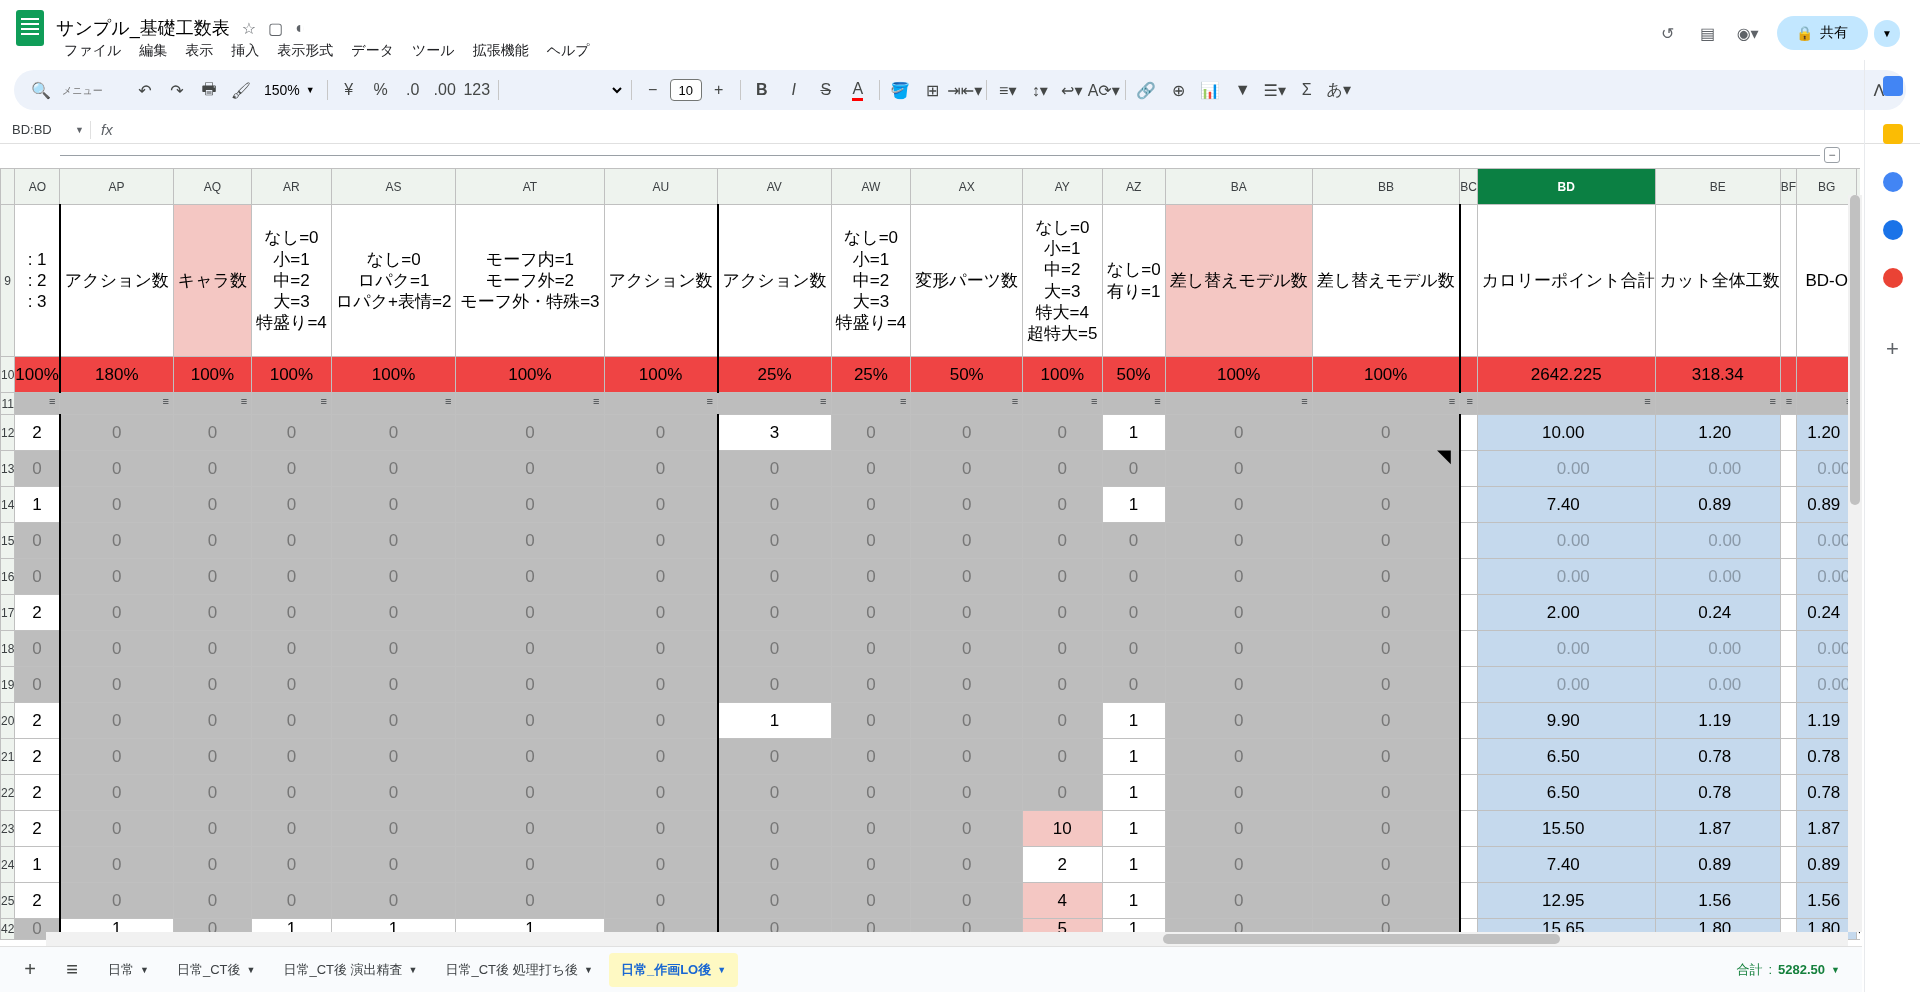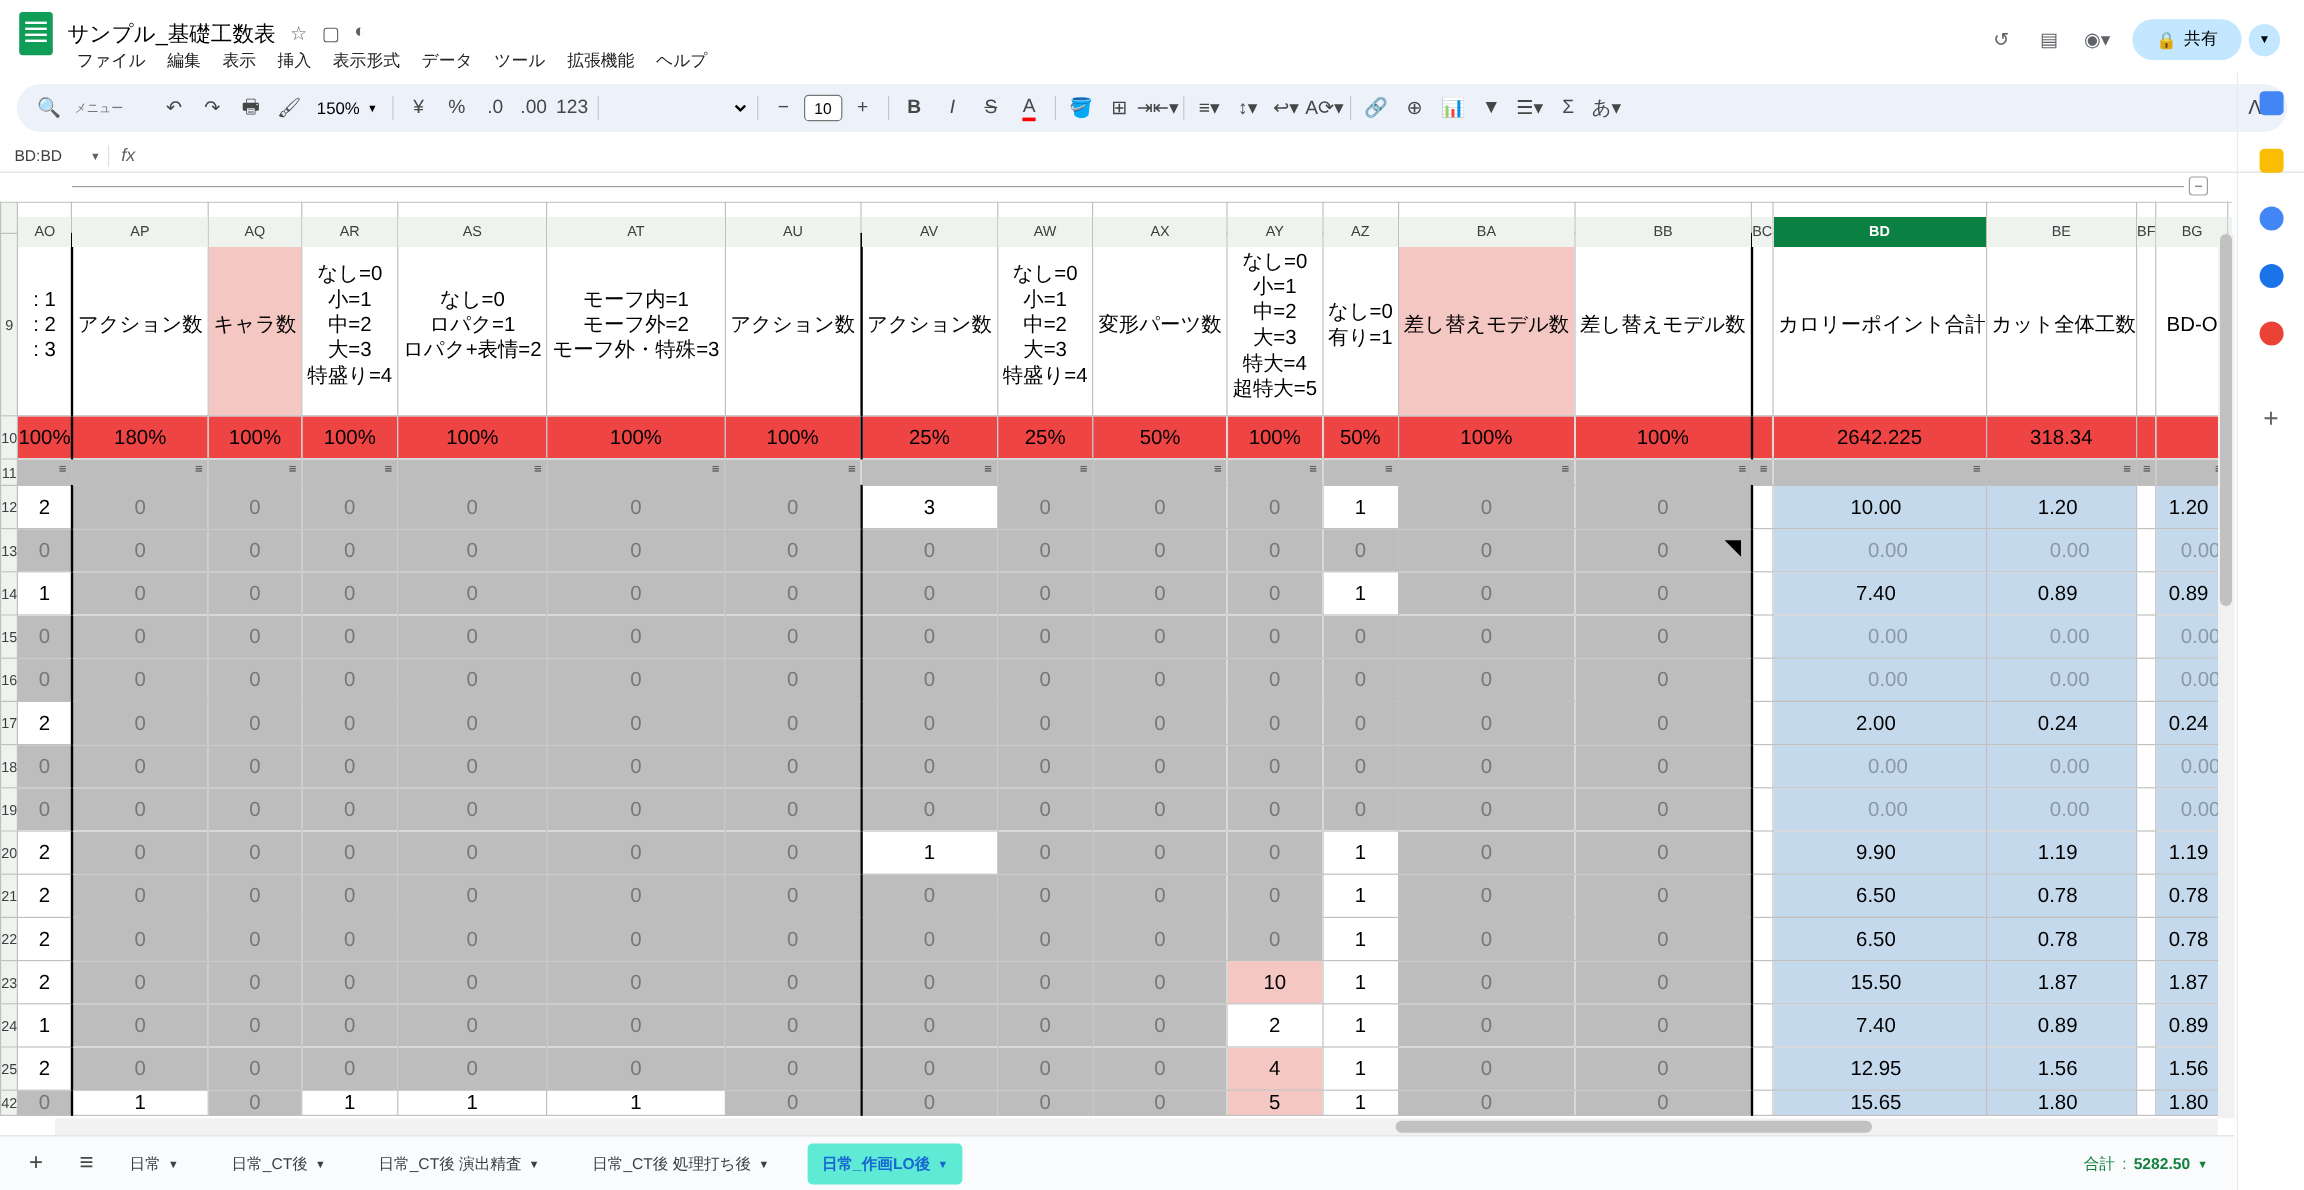--- a/index.html
+++ b/index.html
@@ -33,21 +33,21 @@
 
 .fx-row { display: flex; align-items: center; height: 28px; border-bottom: 1px solid #e0e0e0; margin-top: 6px; }
 .name-box { width: 90px; font-size: 13px; color: #3c4043; padding-left: 12px; display: flex; align-items: center; justify-content: space-between; }
 .name-box .dd { font-size: 9px; color: #5f6368; padding-right: 6px; }
 .fx-label { font-style: italic; color: #5f6368; padding: 0 10px; font-size: 15px; }
 
 
 .grid-wrap { position: absolute; top: 140px; left: 0; right: 60px; bottom: 48px; overflow: hidden; }
 .sheet { border-collapse: collapse; table-layout: fixed; }
 .sheet th, .sheet td { border: 1px solid #c0c0c0; font-size: 17px; text-align: center; vertical-align: middle; overflow: hidden; white-space: nowrap; padding: 0; }
-.sheet .colhdr { background: #eef3ee; height: 26px; font-size: 12px; font-weight: normal; color: #3c4043; position: sticky; top: 12px; }
+.sheet .colhdr { background: #eef3ee; height: 36px; font-size: 12px; font-weight: normal; color: #3c4043; position: sticky; top: 0; }
 .sheet .colhdr.selcol { background: #0b8043; color: #fff; font-weight: bold; }
 .sheet .rowhdr { background: #eef3ee; width: 46px; font-size: 12px; font-weight: normal; color: #3c4043; text-align: center; }
 .corner { background: #eef3ee; }
 
 
 .h-hdr { height: 26px; }
 .h-big { height: 152px; }
 .h-row { height: 36px; }
 .h-small { height: 22px; }
 
@@ -76,21 +76,21 @@
 
 .collapse-bar { position: absolute; top: 145px; left: 60px; right: 70px; height: 20px; }
 .collapse-line { position: absolute; top: 10px; left: 0; right: 30px; height: 1px; background: #9aa0a6; }
 .collapse-btn { position: absolute; right: 10px; top: 2px; width: 16px; height: 16px; border: 1px solid #9aa0a6; border-radius: 3px; font-size: 12px; line-height: 14px; text-align: center; color: #5f6368; background: #fff; cursor: pointer; }
 
 
 .tab-bar { position: absolute; bottom: 0; left: 0; right: 58px; height: 46px; background: #f9fbfd; border-top: 1px solid #e0e0e0; display: flex; align-items: center; padding: 0 12px; gap: 6px; }
 .tab-btn { width: 36px; height: 36px; display: flex; align-items: center; justify-content: center; color: #444746; cursor: pointer; border-radius: 4px; font-size: 20px; }
 .sheet-tab { padding: 8px 12px; font-size: 13px; color: #3c4043; cursor: pointer; display: flex; gap: 6px; align-items: center; border-radius: 4px; }
 .sheet-tab .dd { font-size: 9px; }
-.sheet-tab.active { color: #1967d2; font-weight: bold; background: #5eead4; }
+.sheet-tab.active { color: #1967d2; font-weight: bold; background: #fef9c3; }
 .sum-box { margin-left: auto; font-size: 13px; color: #15803d; padding: 6px 10px; display: flex; gap: 6px; align-items: center; cursor: pointer; }
 
 
 .side-panel { position: absolute; right: 0; top: 60px; bottom: 0; width: 56px; border-left: 1px solid #e8eaed; display: flex; flex-direction: column; align-items: center; padding-top: 16px; gap: 28px; }
 .sp-icon { width: 20px; height: 20px; border-radius: 4px; cursor: pointer; }
 .sp-cal { background: #4285f4; } .sp-keep { background: #fbbc04; } .sp-tasks { background: #4285f4; border-radius: 50%; }
 .sp-contacts { background: #1a73e8; border-radius: 50%; } .sp-maps { background: #ea4335; border-radius: 50%; }
 .sp-plus { font-size: 22px; color: #5f6368; margin-top: 20px; cursor: pointer; }
 
 
@@ -720,21 +720,21 @@
 <div class="vscroll">
     <div class="thumb"></div>
   </div>
 <div class="hscroll">
     <div class="thumb"></div>
   </div>
 
 <div class="tab-bar">
   <div class="tab-btn">+</div>
   <div class="tab-btn">≡</div>
-  <div id="tabs" style="display:flex;gap:20px">
+  <div id="tabs" style="display:flex;gap:4px">
       <div class="sheet-tab">
         <span>日常</span>
         <span class="dd">▼</span>
       </div>
       <div class="sheet-tab">
         <span>日常_CT後</span>
         <span class="dd">▼</span>
       </div>
       <div class="sheet-tab">
         <span>日常_CT後 演出精査</span>

